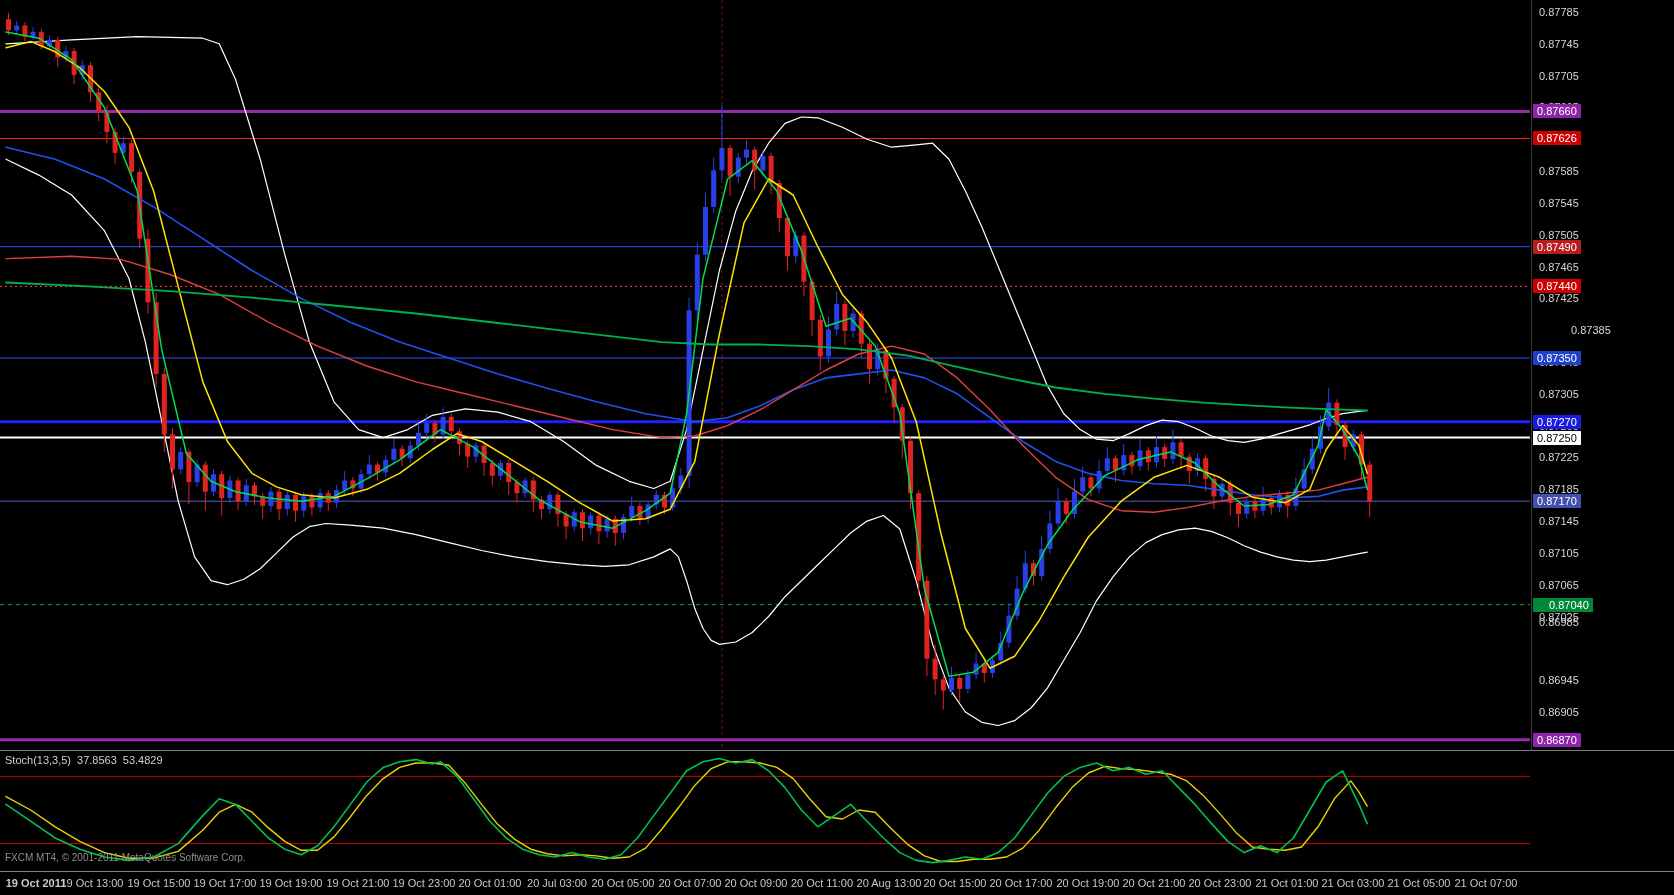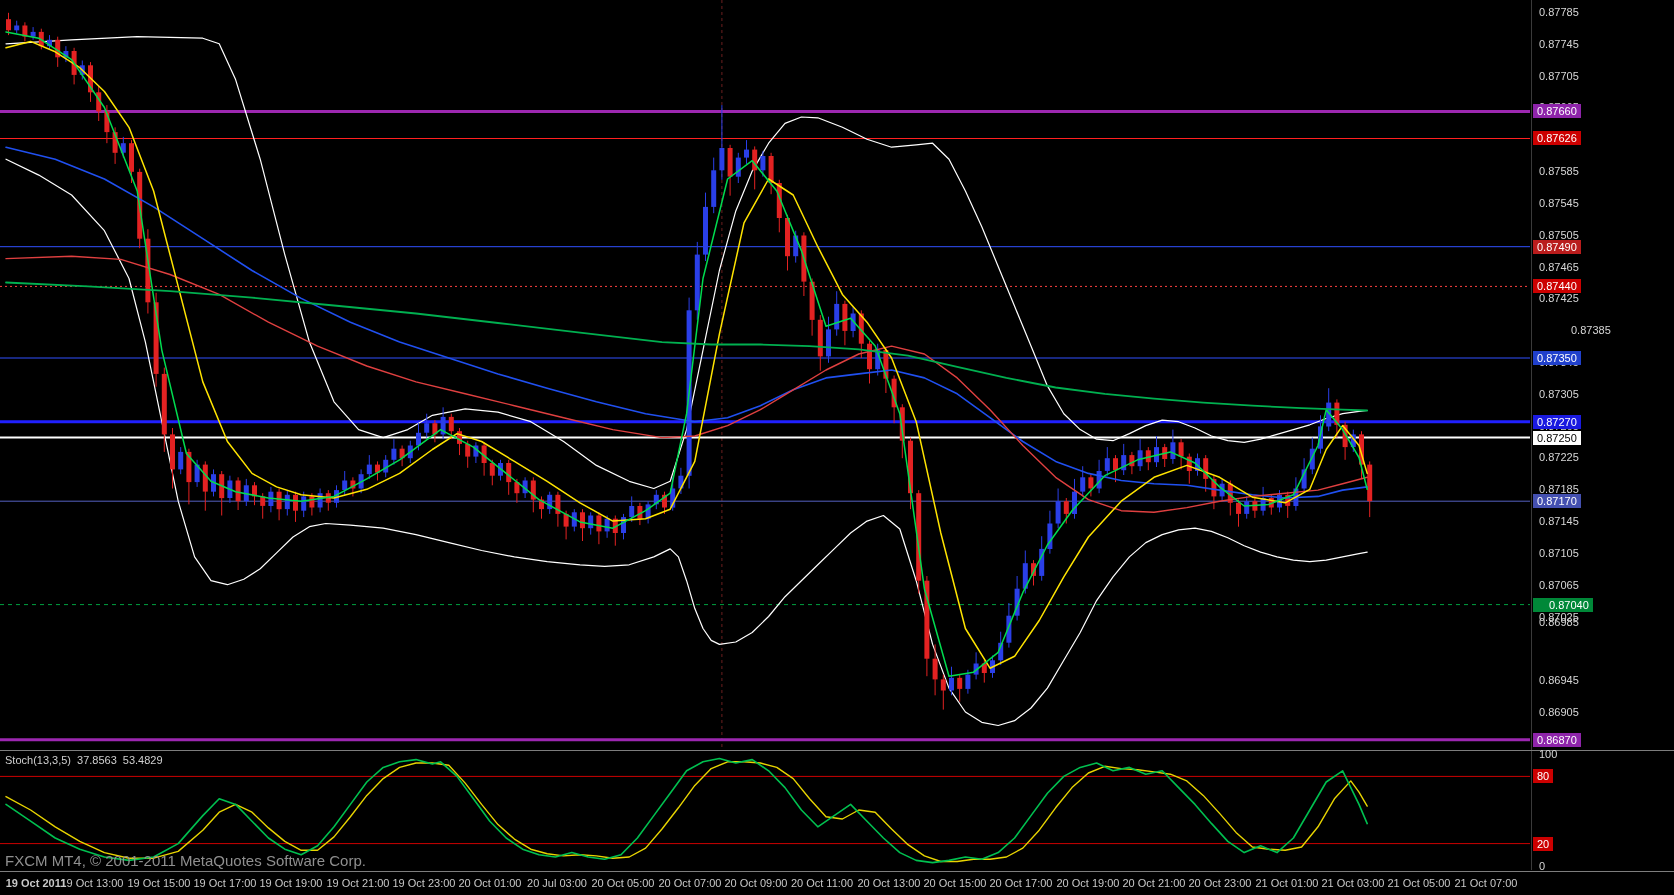--- a/index.html
+++ b/index.html
@@ -8,21 +8,21 @@
   svg{position:absolute;display:block;}
   .sep{position:absolute;left:0;width:1674px;height:1px;background:#7d7d7d;}
   .axis{position:absolute;left:1531px;width:143px;background:#000;border-left:1px solid #3a3a3a;}
   .tick{position:absolute;left:7px;color:#d6d6d6;font-size:11px;line-height:12px;white-space:nowrap;}
   .tag{position:absolute;left:1px;font-size:11px;padding:0 4px;height:14px;line-height:14px;
        color:#fff;white-space:nowrap;}
   .tlabel{position:absolute;top:5px;color:#c8c8c8;font-size:11px;white-space:nowrap;
           transform:translateX(-50%);}
   #stoch-label{position:absolute;left:5px;top:754px;color:#cfcfcf;font-size:11px;z-index:5;}
   #stoch-label span{margin-right:6px;}
-  #copyright{position:absolute;left:5px;top:852px;color:#8f8f8f;font-size:15px;z-index:5;}
+  #copyright{position:absolute;left:5px;top:852px;color:#8f8f8f;font-size:10px;z-index:5;}
   #time-axis{position:absolute;left:0;top:872px;width:1674px;height:23px;background:#000;padding-left:24px;}
 </style>
 </head>
 <body>
 
 <div class="win">
 
   <svg id="main-svg" width="1530" height="750" style="left:0;top:0">
       <line x1="721.9" y1="0" x2="721.9" y2="750" stroke="#6b1f1f" stroke-width="1" stroke-dasharray="3,3"></line>
       <line x1="0" y1="111.4" x2="1530" y2="111.4" stroke="#9c27b0" stroke-width="3"></line>
@@ -416,26 +416,20 @@
 
   <div class="sep" style="top:750px"></div>
 
   <svg id="stoch-svg" width="1530" height="119" style="left:0;top:751px">
       <line x1="0" y1="25.4" x2="1530" y2="25.4" stroke="#cc0000" stroke-width="1"></line>
       <line x1="0" y1="92.6" x2="1530" y2="92.6" stroke="#cc0000" stroke-width="1"></line>
       <polyline fill="none" stroke="#e8d400" stroke-width="1.4" stroke-linejoin="round" stroke-linecap="round" points="6.0,45.6 30.6,59.0 55.2,75.8 79.8,90.4 104.4,101.6 129.0,107.2 153.6,107.2 178.2,100.4 202.8,79.2 219.2,61.2 235.6,53.4 252.0,61.2 268.4,76.9 284.8,90.4 301.2,99.3 317.6,99.3 334.0,85.9 350.4,65.7 366.8,44.4 383.2,27.6 399.6,16.4 416.0,12.0 432.4,12.0 448.8,14.2 465.2,32.1 481.6,53.4 498.0,73.6 514.4,88.1 530.8,98.2 547.2,102.7 563.6,104.9 580.0,103.8 596.4,104.9 612.8,107.2 629.2,106.0 645.6,97.1 662.0,78.0 678.4,56.8 694.8,34.4 711.2,17.6 727.6,10.8 744.0,10.8 760.4,12.0 776.8,16.4 793.2,27.6 809.6,47.8 826.0,65.7 842.4,68.0 858.8,59.0 875.2,61.2 891.6,78.0 908.0,93.7 924.4,104.9 940.8,110.5 957.2,110.5 973.6,108.3 990.0,108.3 1006.4,106.0 1022.8,97.1 1039.2,79.2 1055.6,56.8 1072.0,36.6 1088.4,22.0 1104.8,15.3 1121.2,17.6 1137.6,18.7 1154.0,20.9 1170.4,23.2 1186.8,29.9 1203.2,44.4 1219.6,62.4 1236.0,81.4 1252.4,96.0 1268.8,98.2 1285.2,99.3 1301.6,96.0 1318.0,75.8 1334.4,47.8 1350.8,29.9 1359.0,41.1 1367.2,55.1"></polyline>
       <polyline fill="none" stroke="#00c050" stroke-width="1.6" stroke-linejoin="round" stroke-linecap="round" points="6.0,53.4 30.6,70.2 55.2,87.0 79.8,98.2 104.4,106.0 129.0,109.4 153.6,106.0 178.2,92.6 202.8,64.6 219.2,47.8 235.6,53.4 252.0,70.2 268.4,87.0 284.8,98.2 301.2,103.8 317.6,94.8 334.0,75.8 350.4,53.4 366.8,31.0 383.2,16.4 399.6,10.8 416.0,8.6 432.4,13.1 440.6,10.8 457.0,25.4 473.4,47.8 489.8,70.2 506.2,87.0 522.6,98.2 539.0,103.8 555.4,106.0 571.8,101.6 588.2,106.0 604.6,108.3 621.0,103.8 637.4,87.0 653.8,64.6 670.2,42.2 686.6,19.8 703.0,10.8 719.4,7.5 735.8,12.0 752.2,8.6 768.6,19.8 785.0,36.6 801.4,59.0 817.8,75.8 834.2,64.6 850.6,53.4 867.0,70.2 883.4,87.0 899.8,101.6 916.2,109.4 932.6,111.6 949.0,109.4 965.4,106.0 981.8,108.3 998.2,101.6 1014.6,87.0 1031.0,64.6 1047.4,42.2 1063.8,25.4 1080.2,16.4 1096.6,12.0 1113.0,19.8 1129.4,16.4 1145.8,23.2 1162.2,19.8 1178.6,36.6 1195.0,53.4 1211.4,72.4 1227.8,90.4 1244.2,101.6 1260.6,94.8 1277.0,101.6 1293.4,87.0 1309.8,59.0 1326.2,31.0 1342.6,19.8 1350.8,36.6 1359.0,53.4 1367.2,72.6"></polyline>
     </svg>
 
-  <div class="axis" id="stoch-axis" style="top:751px;height:119px">
-      <div class="tick" style="top: -3px;">100</div>
-      <div class="tag" style="background: rgb(204, 0, 0); color: rgb(255, 255, 255); top: 18px;">80</div>
-      <div class="tag" style="background: rgb(204, 0, 0); color: rgb(255, 255, 255); top: 86px;">20</div>
-      <div class="tick" style="top: 109px;">0</div>
-    </div>
 
   <div id="stoch-label">
     <span>Stoch(13,3,5)</span><span>37.8563</span><span>53.4829</span>
   </div>
 
   <div id="copyright">FXCM MT4, © 2001-2011 MetaQuotes Software Corp.</div>
 
   <div class="sep" style="top:871px"></div>
 
   <div id="time-axis">
@@ -445,21 +439,21 @@
       <div class="tlabel" style="left: 225px;">19 Oct 17:00</div>
       <div class="tlabel" style="left: 291px;">19 Oct 19:00</div>
       <div class="tlabel" style="left: 358px;">19 Oct 21:00</div>
       <div class="tlabel" style="left: 424px;">19 Oct 23:00</div>
       <div class="tlabel" style="left: 490px;">20 Oct 01:00</div>
       <div class="tlabel" style="left: 557px;">20 Jul 03:00</div>
       <div class="tlabel" style="left: 623px;">20 Oct 05:00</div>
       <div class="tlabel" style="left: 690px;">20 Oct 07:00</div>
       <div class="tlabel" style="left: 756px;">20 Oct 09:00</div>
       <div class="tlabel" style="left: 822px;">20 Oct 11:00</div>
-      <div class="tlabel" style="left: 889px;">20 Oct 13:00</div>
+      <div class="tlabel" style="left: 889px;">20 Aug 13:00</div>
       <div class="tlabel" style="left: 955px;">20 Oct 15:00</div>
       <div class="tlabel" style="left: 1021px;">20 Oct 17:00</div>
       <div class="tlabel" style="left: 1088px;">20 Oct 19:00</div>
       <div class="tlabel" style="left: 1154px;">20 Oct 21:00</div>
       <div class="tlabel" style="left: 1220px;">20 Oct 23:00</div>
       <div class="tlabel" style="left: 1287px;">21 Oct 01:00</div>
       <div class="tlabel" style="left: 1353px;">21 Oct 03:00</div>
       <div class="tlabel" style="left: 1419px;">21 Oct 05:00</div>
       <div class="tlabel" style="left: 1486px;">21 Oct 07:00</div>
     </div>

